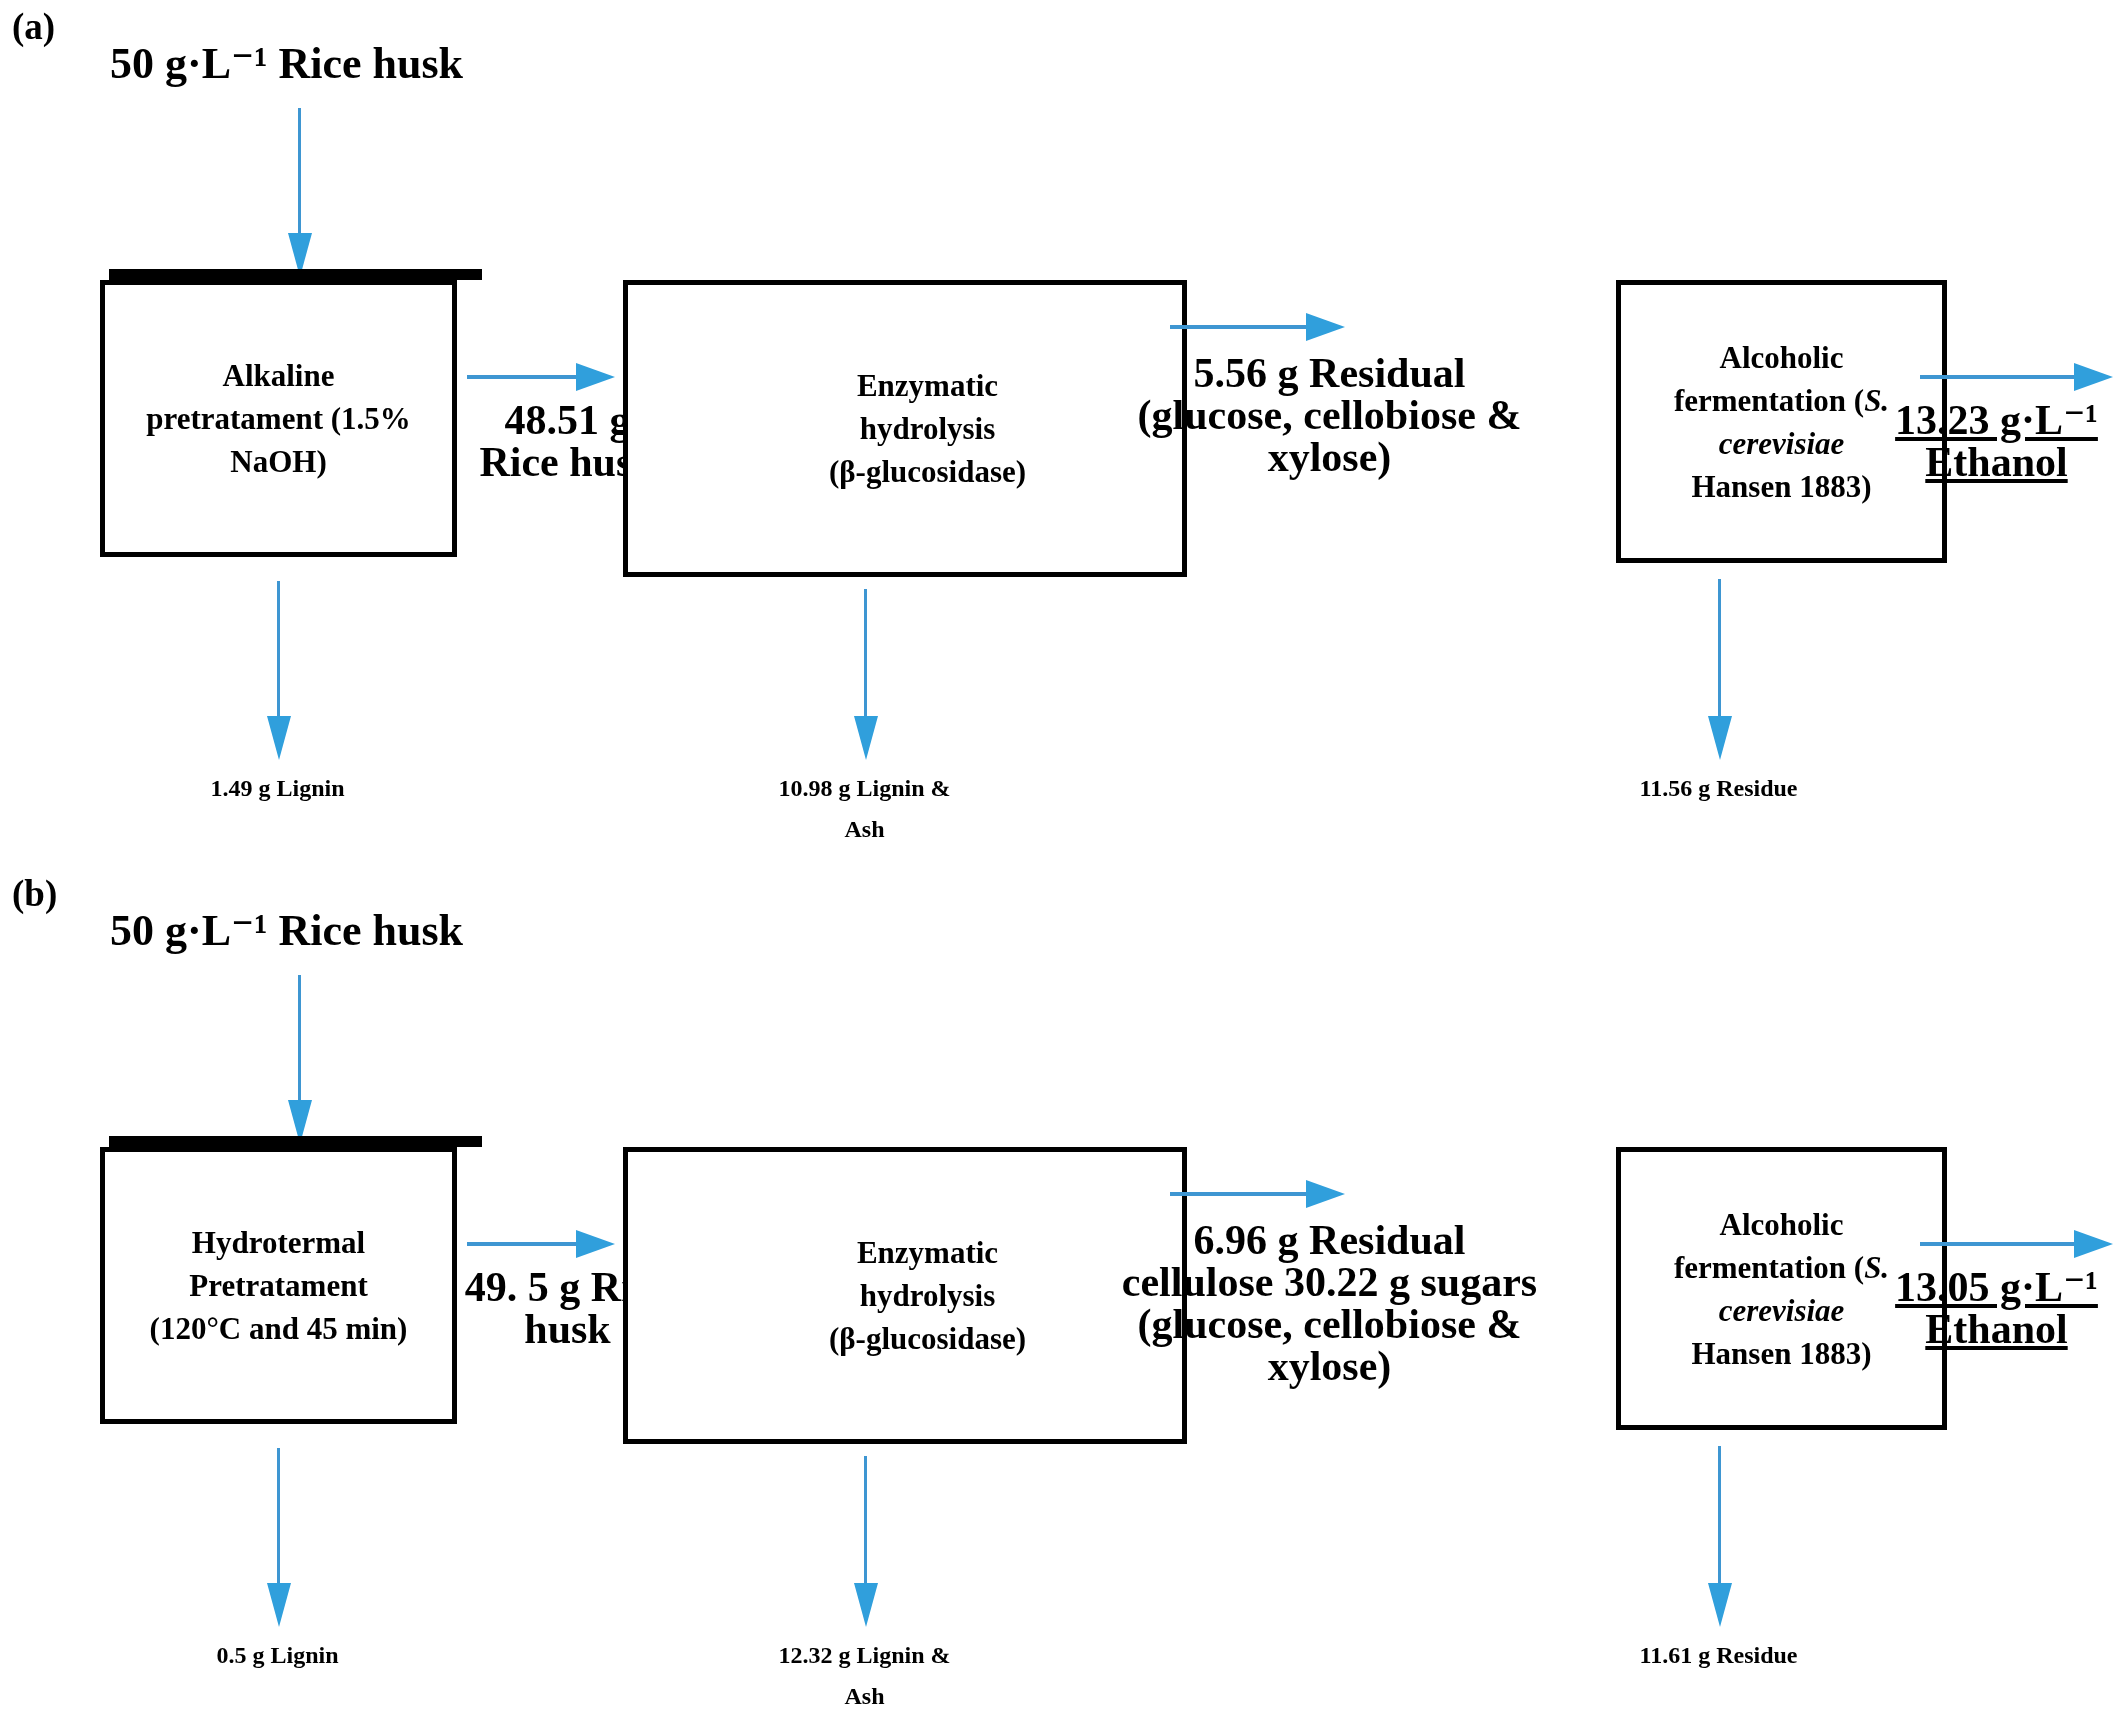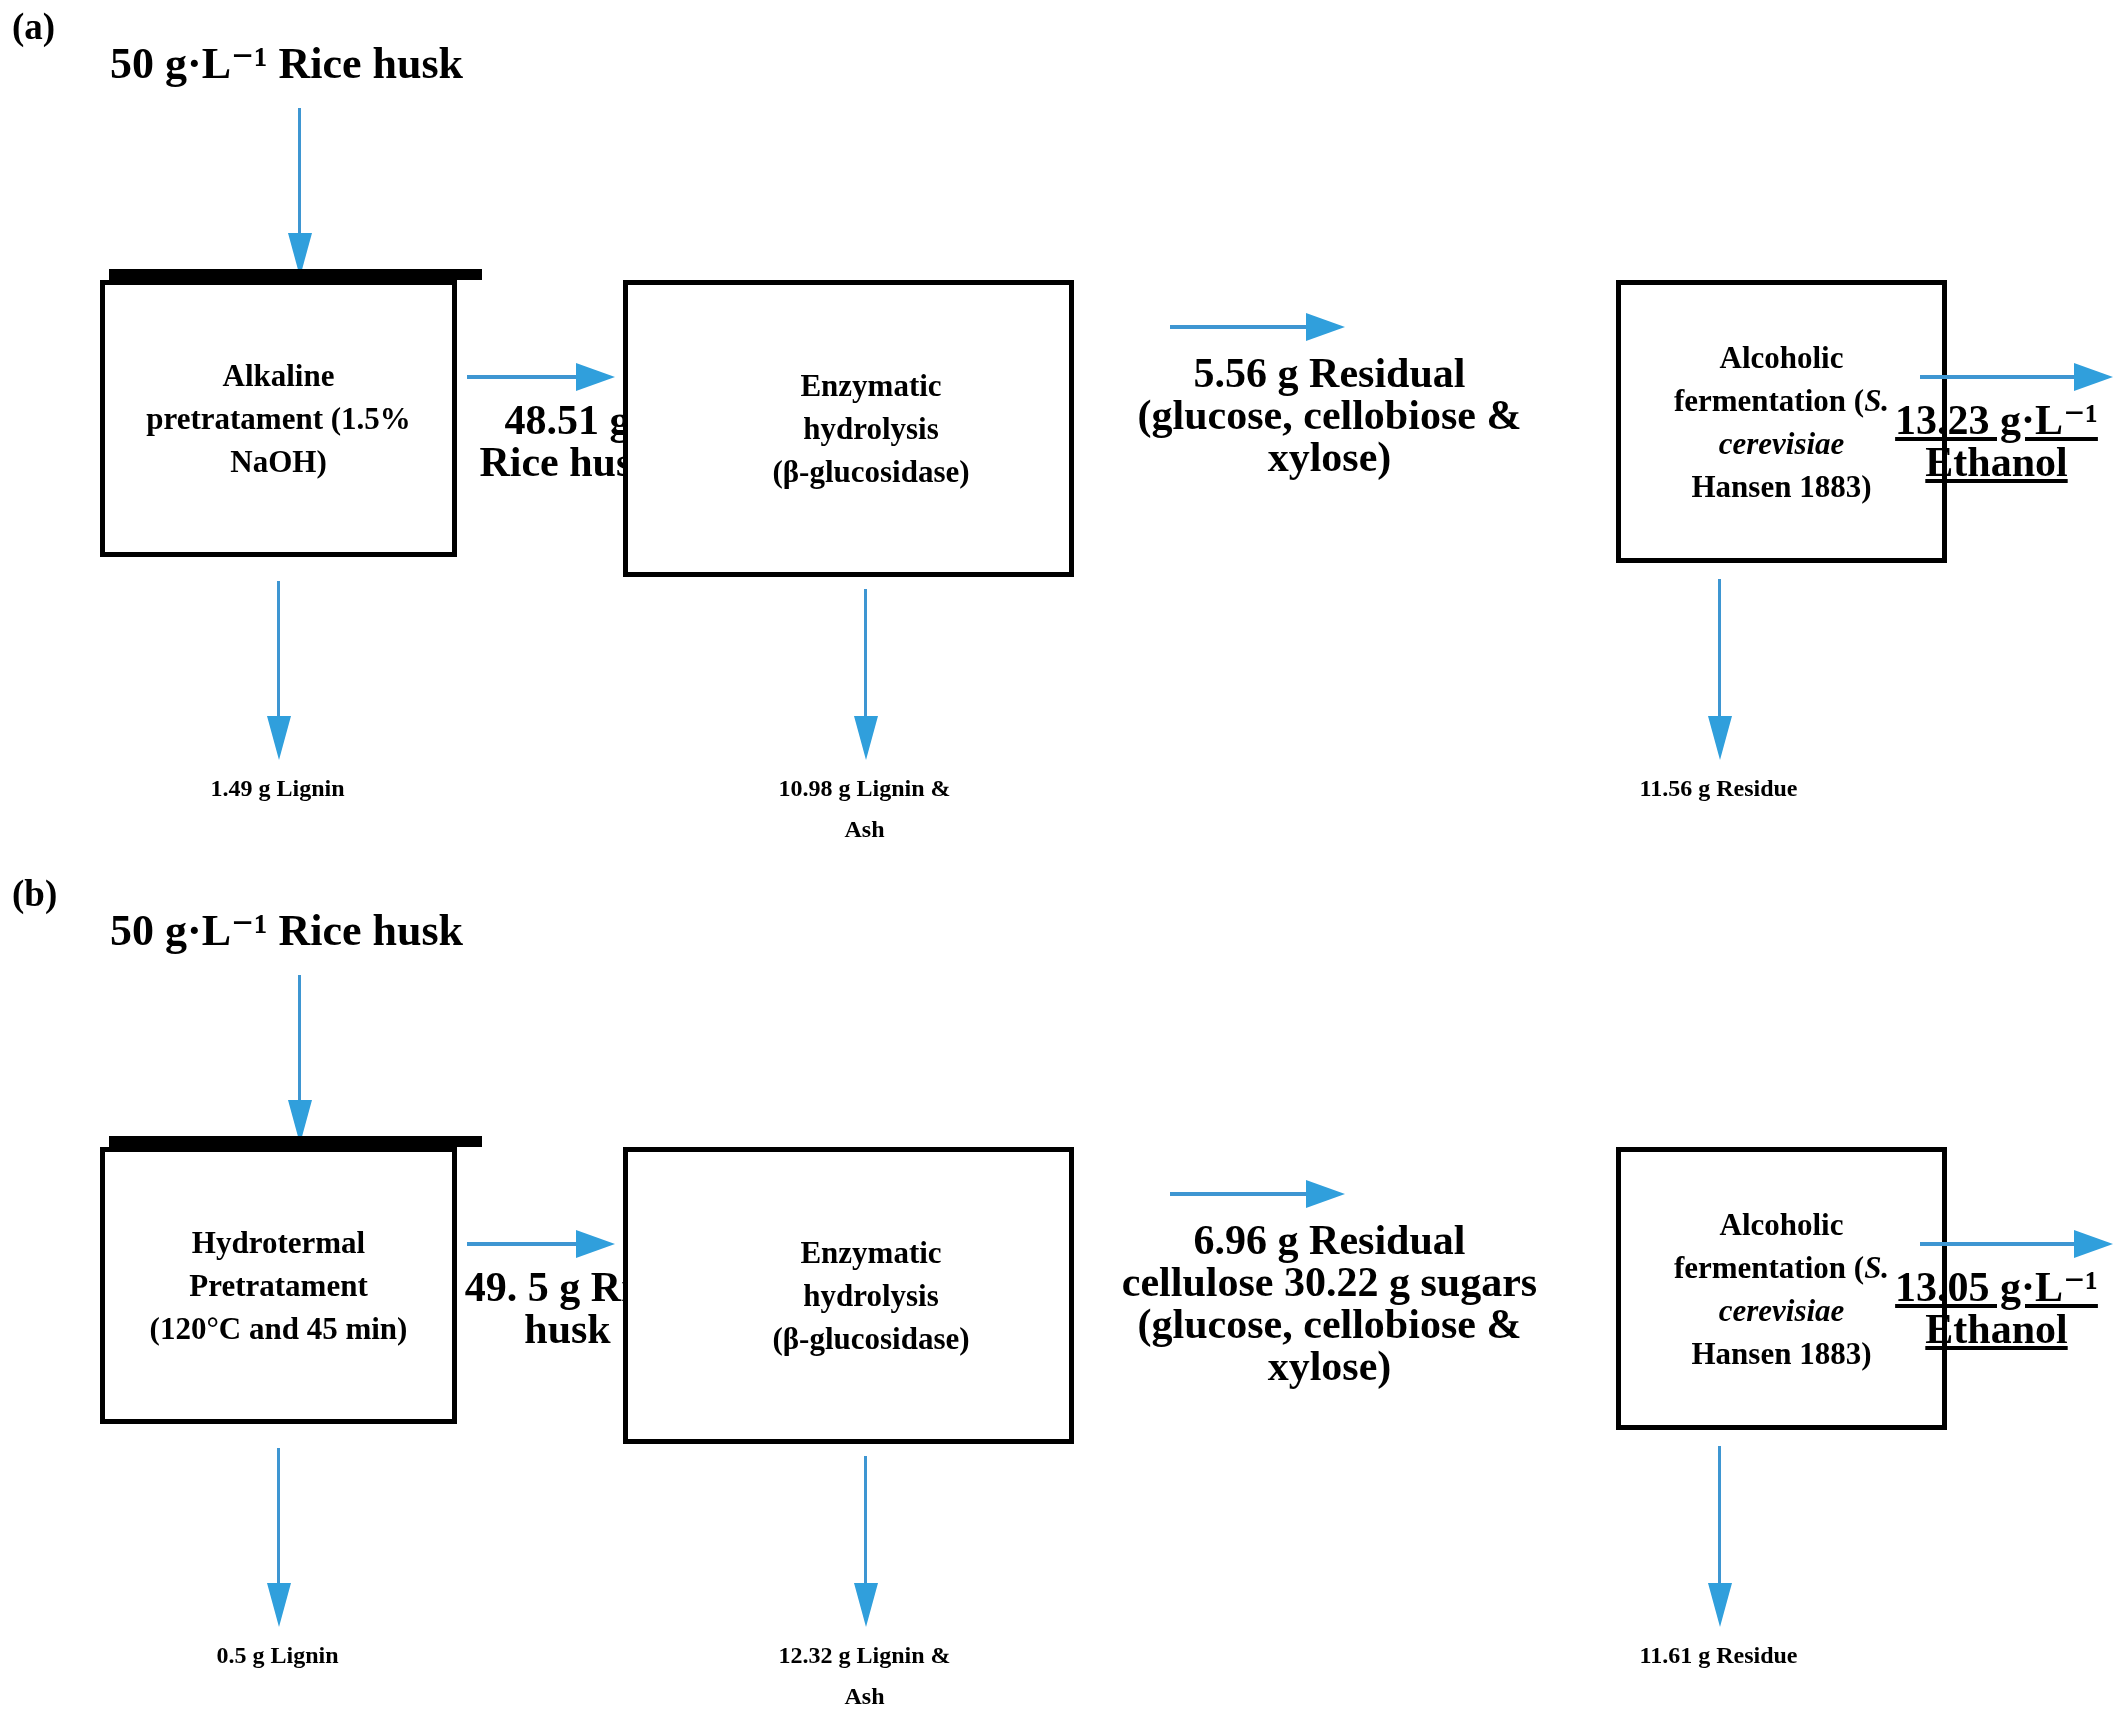--- a/index.html
+++ b/index.html
@@ -28,21 +28,21 @@
   .input-label{position:absolute;left:80px;top:43px;width:413px;text-align:center;font-size:44px;line-height:41px;}
 
   
   .box{
     position:absolute;top:280px;background:var(--bg);
     border:5.3px solid var(--border);
     display:flex;align-items:center;justify-content:center;
     text-align:center;font-size:31px;line-height:43px;
   }
   .box1{left:100px;width:357px;height:277px;}
-  .box2{left:623px;width:451px;height:297px;padding-left:45px;}
+  .box2{left:623px;width:564px;height:297px;padding-left:45px;}
   .box3{left:1616px;width:331px;height:283px;}
   .top-bar{position:absolute;left:109px;top:269px;width:373px;height:11.3px;background:var(--border);}
   .it{font-style:italic;}
 
   
   .arrow-right{position:absolute;height:29px;display:flex;align-items:center;}
   .arrow-right .shaft{flex:1;height:4px;background:var(--line);}
   .arrow-right .head{
     width:0;height:0;
     border-top:14.7px solid transparent;

